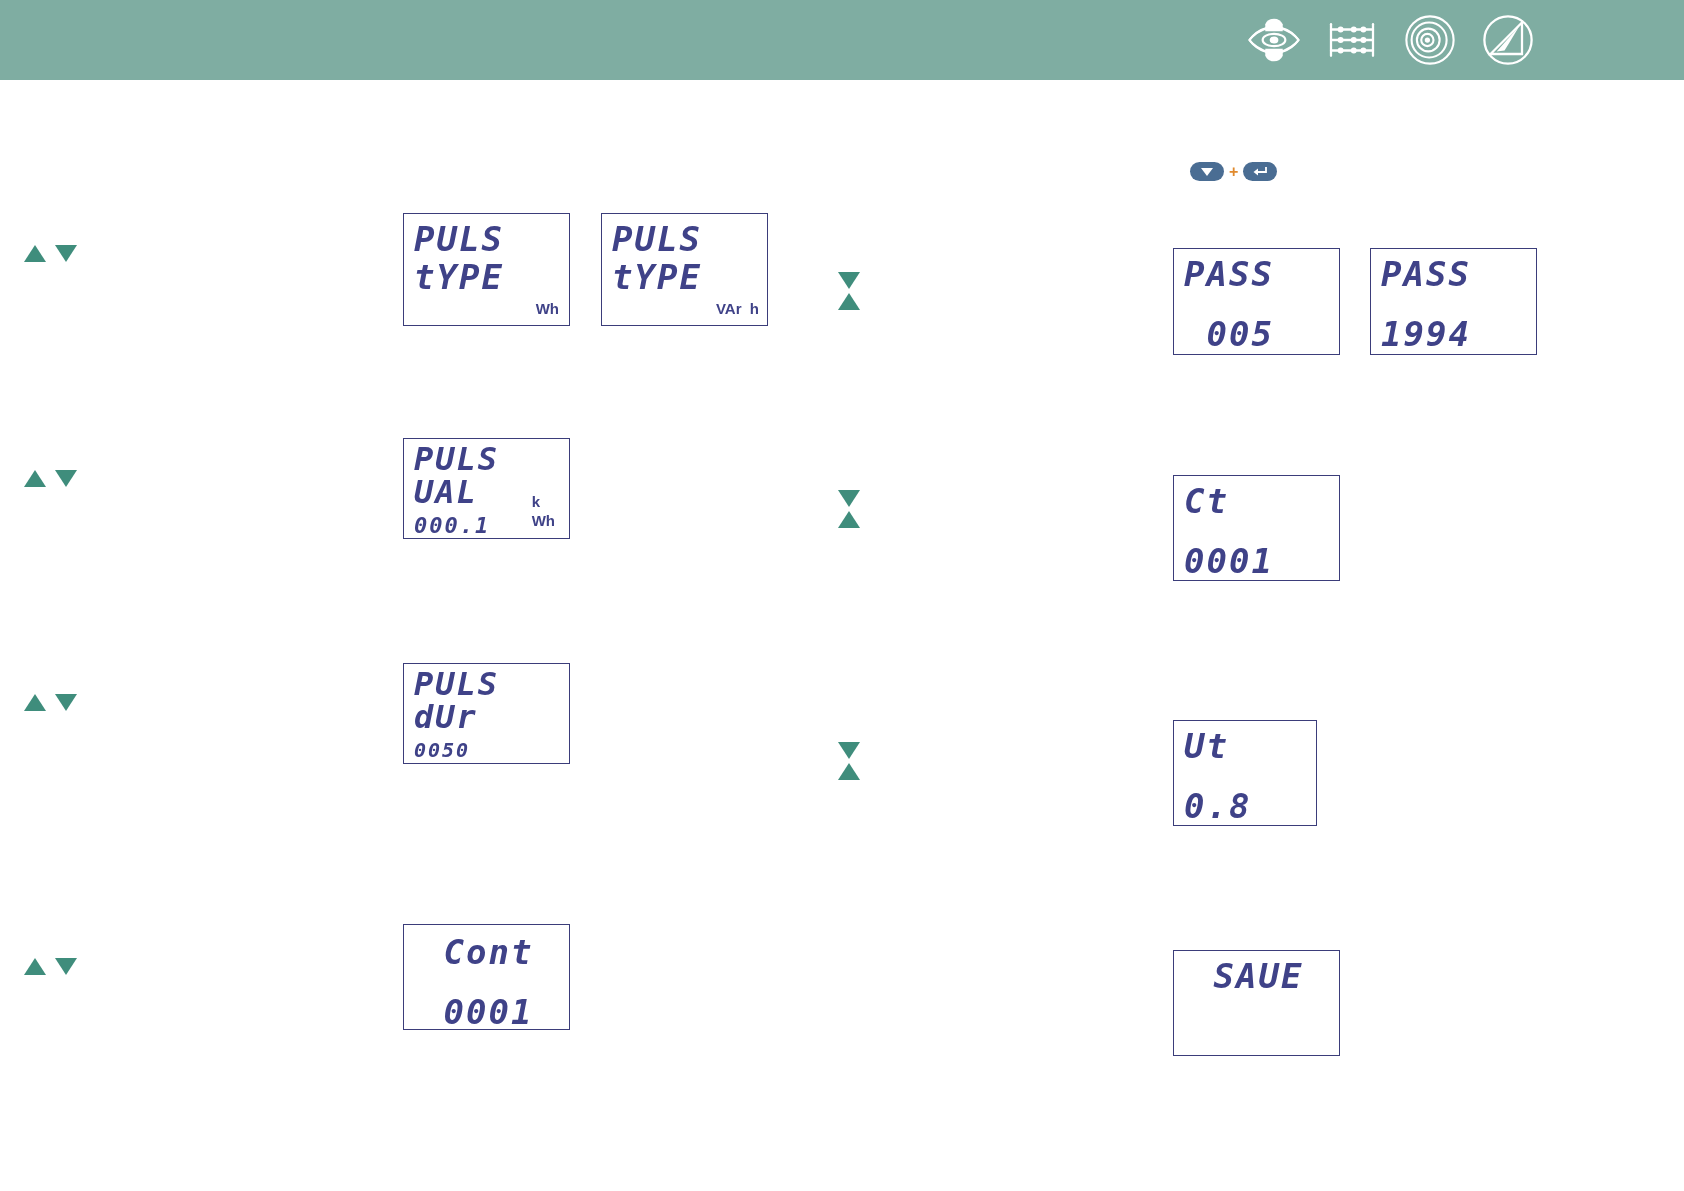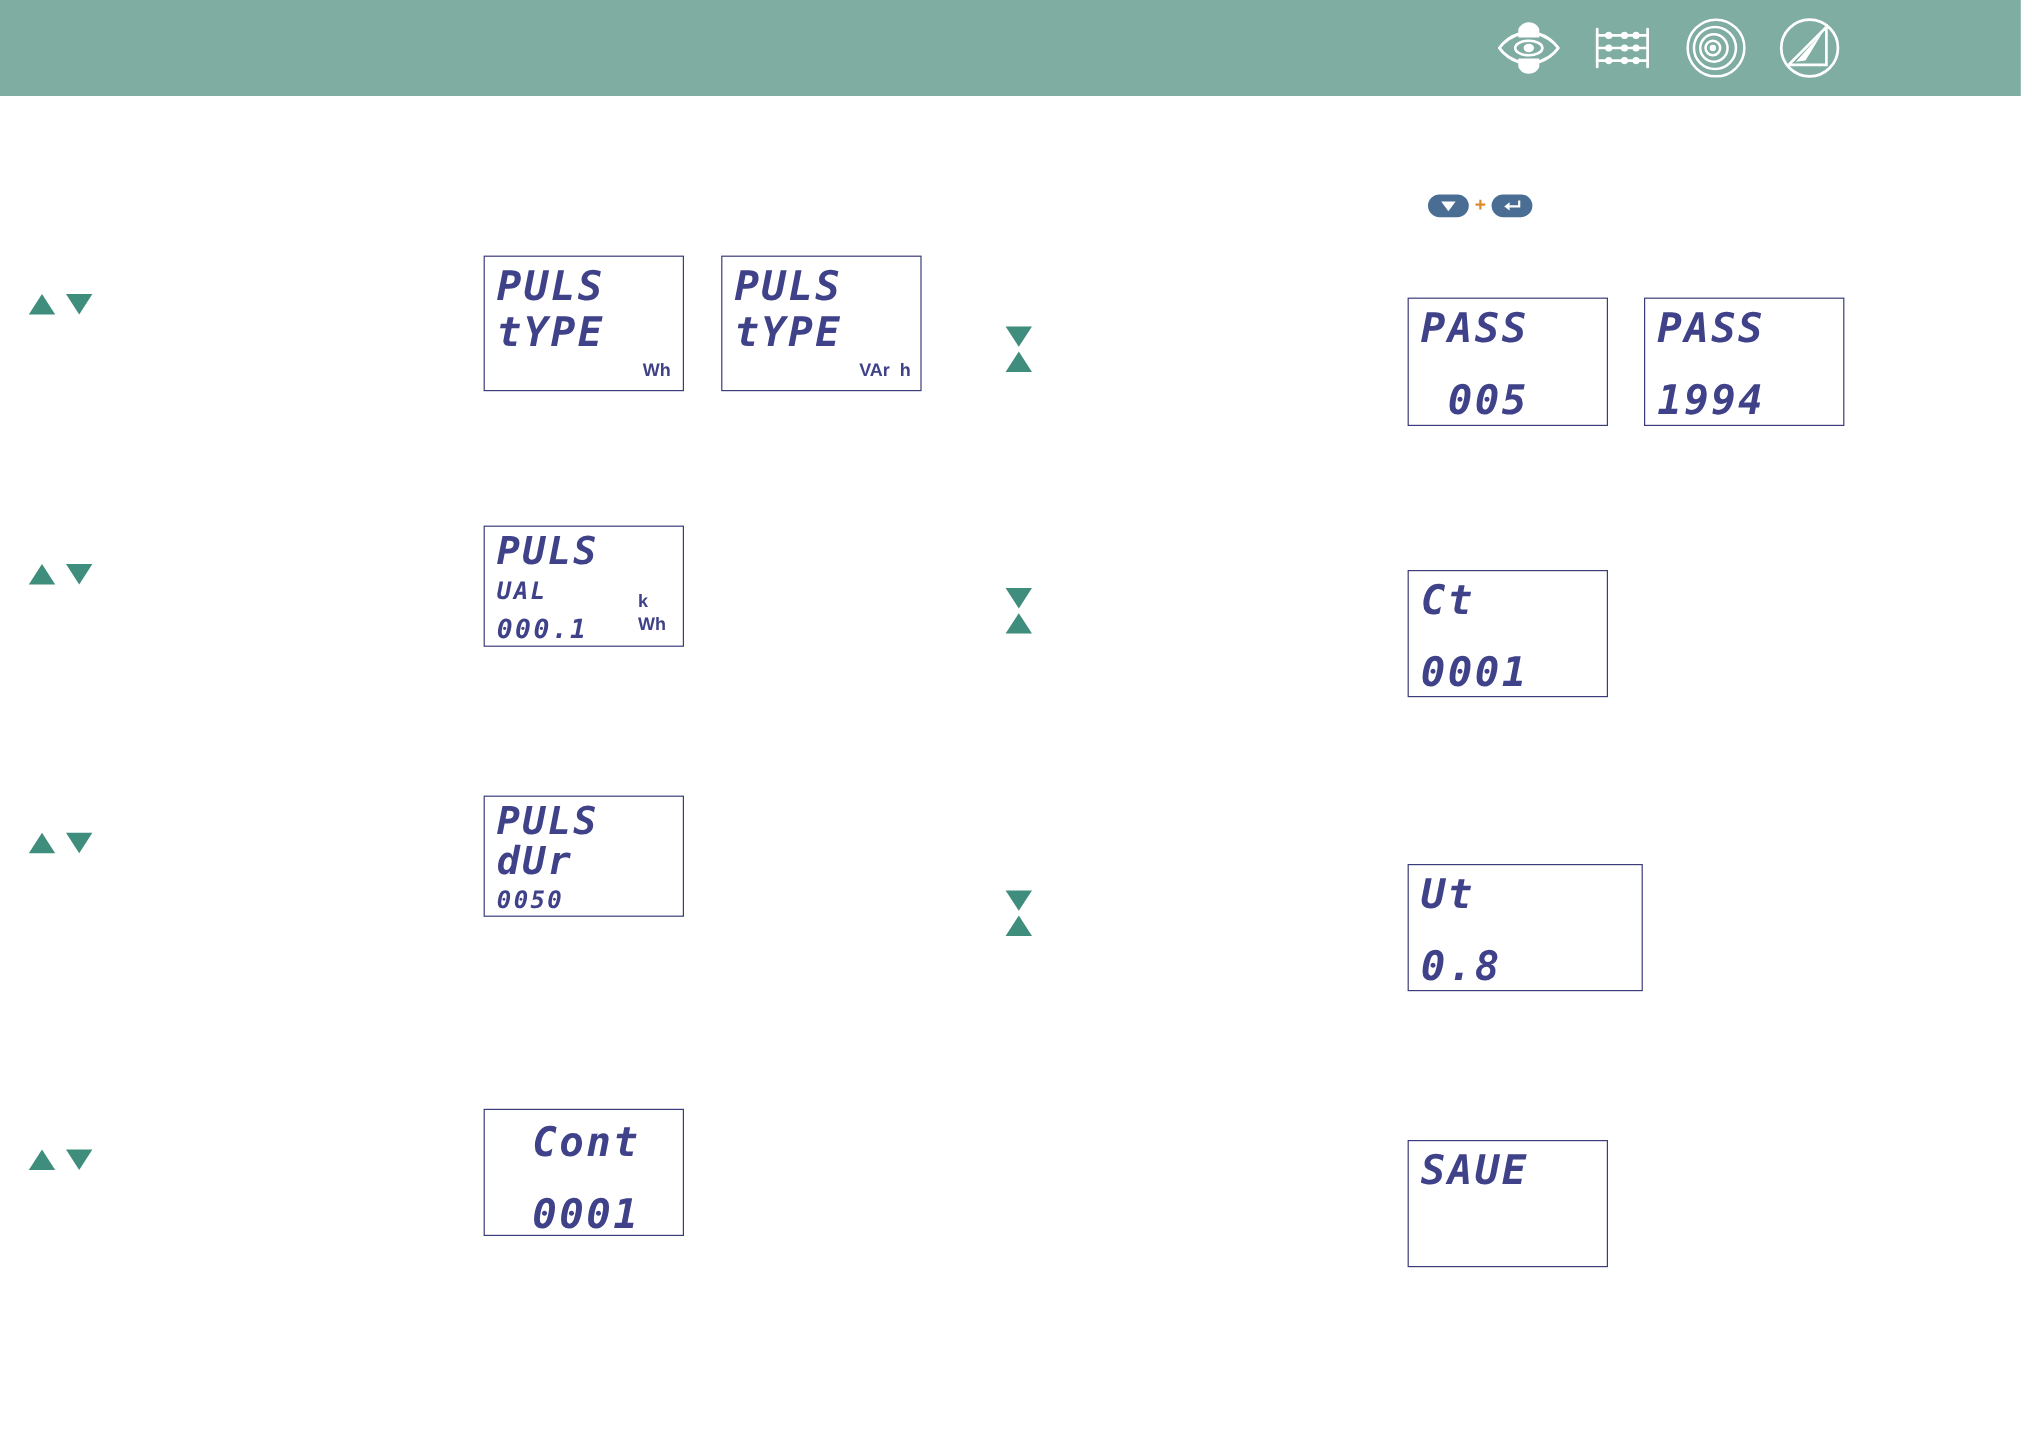--- a/index.html
+++ b/index.html
@@ -255,21 +255,21 @@
   <div class="lcd-lines">
     <div class="seg">PULS</div>
     <div class="seg">tYPE</div>
   </div>
   <div class="annun" style="right:8px; bottom:8px;margin-left:16px;">VAr  h</div>
 </div>
 
 <div class="lcd" style="left:403px; top:438px; width:167px; height:101px;">
   <div class="lcd-lines" style="top:4px;">
     <div class="seg" style="font-size:32px; line-height:33px;">PULS</div>
-    <div class="seg" style="font-size:20px; line-height:33px;font-style:italic;">UAL</div>
+    <div class="seg" style="font-size:32px; line-height:33px;font-style:italic;">UAL</div>
     <div class="seg" style="font-size:22px; line-height:33px;">000.1</div>
   </div>
   <div class="unit-stack" style="right:14px; bottom:8px;">
     <div>k</div>
     <div>Wh</div>
   </div>
 </div>
 
 <div class="lcd" style="left:403px; top:663px; width:167px; height:101px;">
   <div class="lcd-lines" style="top:4px;">
@@ -300,24 +300,24 @@
   </div>
 </div>
 
 <div class="lcd" style="left:1173px; top:475px; width:167px; height:106px;">
   <div class="lcd-lines" style="top:6px;">
     <div class="seg">Ct</div>
     <div class="seg" style="margin-top:22px;">0001</div>
   </div>
 </div>
 
-<div class="lcd" style="left:1173px; top:720px; width:196px; height:106px;">
+<div class="lcd" style="left:1173px; top:720px; width:144px; height:106px;">
   <div class="lcd-lines" style="top:6px;">
     <div class="seg">Ut</div>
     <div class="seg" style="margin-top:22px;">0.8</div>
   </div>
 </div>
 
-<div class="lcd" style="left:1173px; top:950px; width:167px; height:106px;">
+<div class="lcd" style="left:1173px; top:950px; width:167px; height:106px;text-align:center;">
   <div class="lcd-lines" style="top:6px;">
     <div class="seg">SAUE</div>
   </div>
 </div>
 
 </body></html>

